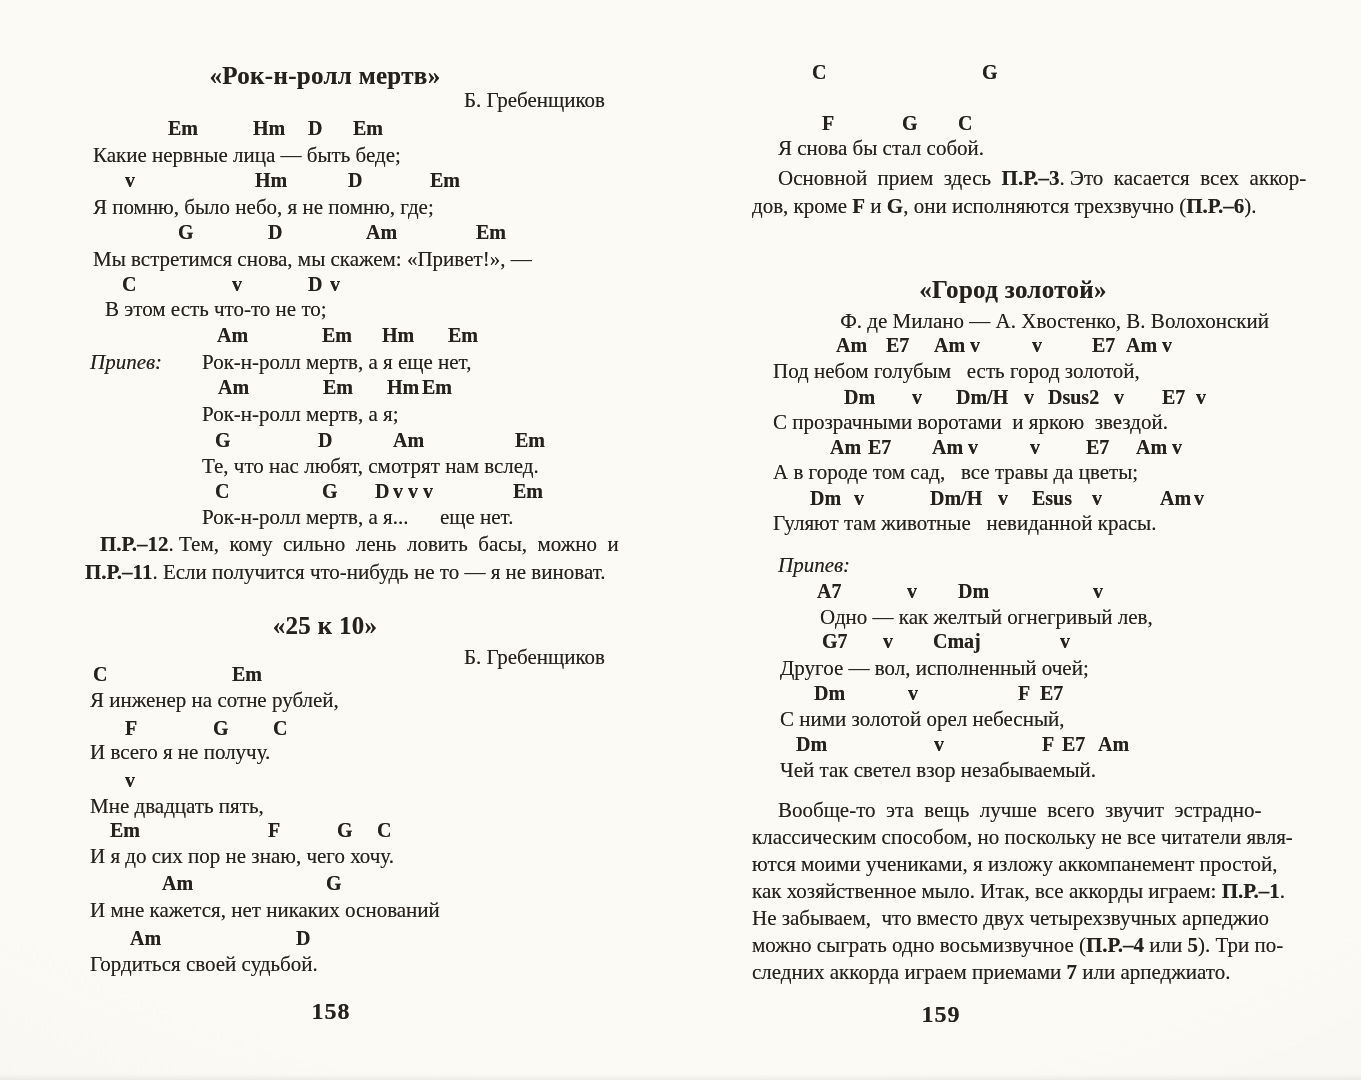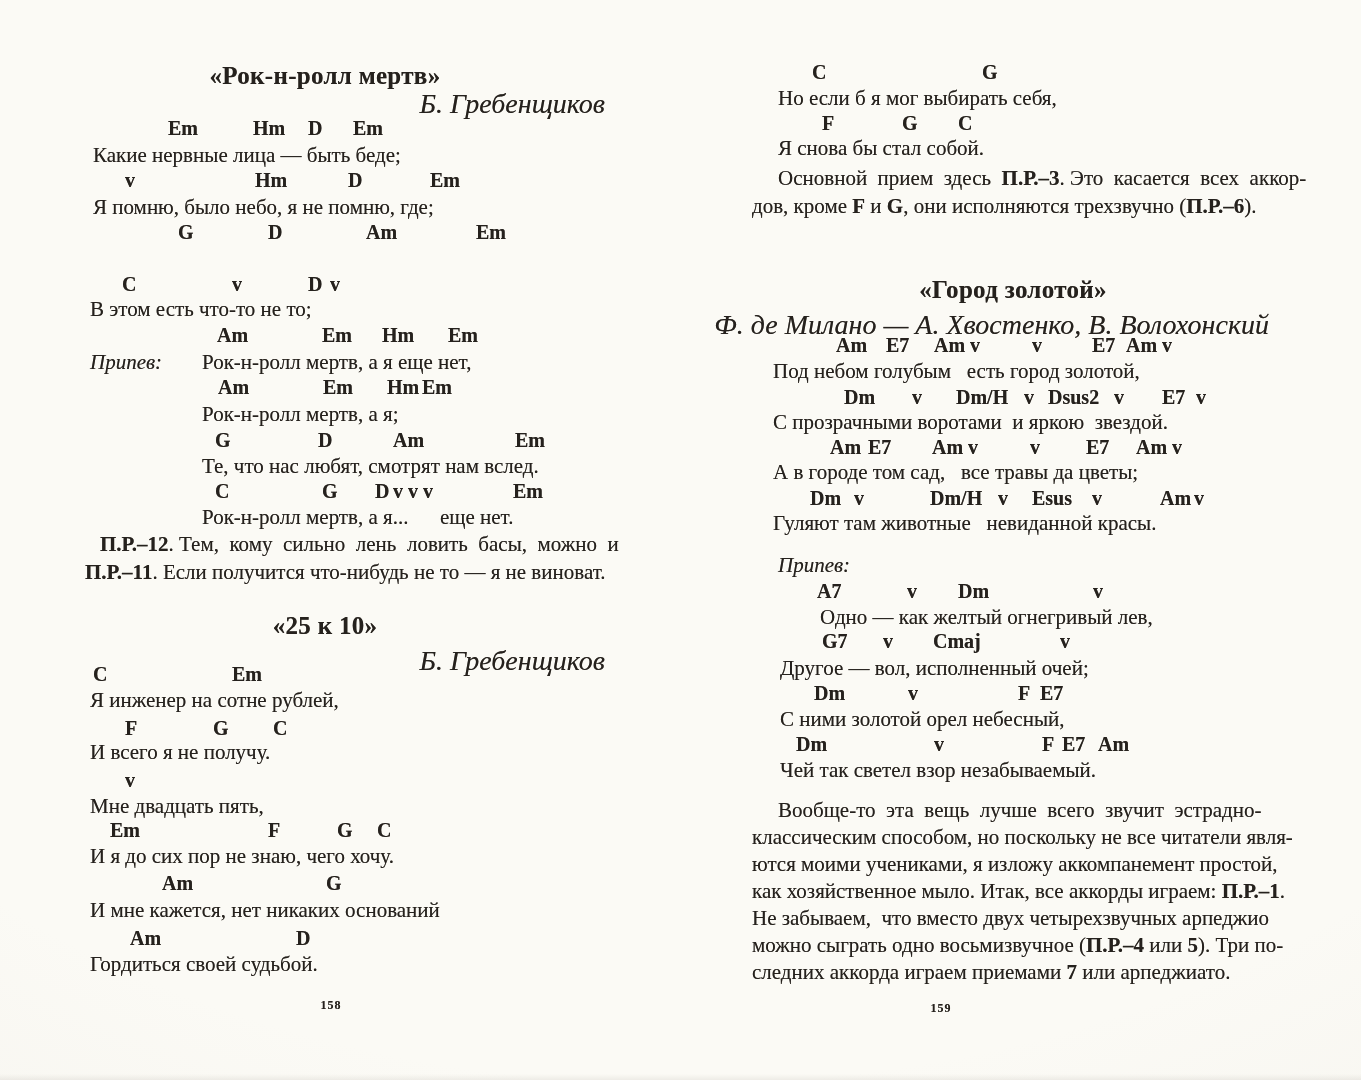--- a/index.html
+++ b/index.html
@@ -7,46 +7,47 @@
     width:1361px;height:1080px;position:relative;overflow:hidden;
     background:
       radial-gradient(ellipse 120% 100% at 50% 40%, rgba(255,255,255,0) 60%, rgba(210,205,195,.18) 100%),
       #fbfaf5;
     font-family:"Liberation Serif", serif;
     color:#25211d;
   }
   .page{position:absolute;inset:0;}
   .blk{position:absolute;white-space:pre;text-shadow:0 0 .6px rgba(45,38,30,.55);}
   .b-title{font-weight:bold;font-size:25px;transform:translateX(-50%);letter-spacing:.3px;}
-  .b-author{font-style:italic;font-size:28px;transform:translateX(-100%);}
+  .b-author{font-size:21px;transform:translateX(-100%);}
   .b-chords{left:0;width:1361px;height:24px;}
   .b-chords span{position:absolute;top:0;font-weight:bold;font-size:20px;white-space:pre;text-shadow:0 0 .6px rgba(45,38,30,.6);}
   .b-lyric{font-size:21px;}
   .b-label{font-style:italic;font-size:21px;}
   .b-para div{font-size:21px;white-space:pre;line-height:1;}
   .b-para div{position:absolute;left:0;}
-  .b-pagenum{font-weight:bold;font-size:12px;transform:translateX(-50%);letter-spacing:1px;}
+  .b-pagenum{font-weight:bold;font-size:24px;transform:translateX(-50%);letter-spacing:1px;}
   b{font-weight:bold;}
   .edge-shade{position:absolute;left:0;right:0;bottom:0;height:6px;
     background:linear-gradient(to bottom, rgba(0,0,0,0), rgba(120,112,100,.10));}
 </style>
 </head>
 <body>
 
 <div id="stage">
     <div class="page">
       <div class="blk b-title" style="top: 62px; left: 325px;">«Рок-н-ролл мертв»</div>
       <div class="blk b-author" style="top: 88px; left: 605px;">Б. Гребенщиков</div>
       <div class="blk b-chords" style="top: 117px;"><span style="left: 168px;">Em</span><span style="left: 253px;">Hm</span><span style="left: 308px;">D</span><span style="left: 353px;">Em</span></div>
       <div class="blk b-lyric" style="top: 143px; left: 93px;">Какие нервные лица — быть беде;</div>
       <div class="blk b-chords" style="top: 169px;"><span style="left: 125px;">v</span><span style="left: 255px;">Hm</span><span style="left: 348px;">D</span><span style="left: 430px;">Em</span></div>
       <div class="blk b-lyric" style="top: 195px; left: 93px;">Я помню, было небо, я не помню, где;</div>
       <div class="blk b-chords" style="top: 221px;"><span style="left: 178px;">G</span><span style="left: 268px;">D</span><span style="left: 366px;">Am</span><span style="left: 476px;">Em</span></div>
+      <div class="blk b-lyric" style="top: 247px; left: 93px;">Мы встретимся снова, мы скажем: «Привет!», —</div>
       <div class="blk b-chords" style="top: 273px;"><span style="left: 122px;">C</span><span style="left: 232px;">v</span><span style="left: 308px;">D</span><span style="left: 330px;">v</span></div>
-      <div class="blk b-lyric" style="top: 297px; left: 90px;">В этом есть что-то не то;</div>
+      <div class="blk b-lyric" style="top: 297px; left: 105px;">В этом есть что-то не то;</div>
       <div class="blk b-chords" style="top: 324px;"><span style="left: 217px;">Am</span><span style="left: 322px;">Em</span><span style="left: 382px;">Hm</span><span style="left: 448px;">Em</span></div>
       <div class="blk b-label" style="top: 350px; left: 90px;">Припев:</div>
       <div class="blk b-lyric" style="top: 350px; left: 202px;">Рок-н-ролл мертв, а я еще нет,</div>
       <div class="blk b-chords" style="top: 376px;"><span style="left: 218px;">Am</span><span style="left: 323px;">Em</span><span style="left: 387px;">Hm</span><span style="left: 422px;">Em</span></div>
       <div class="blk b-lyric" style="top: 402px; left: 202px;">Рок-н-ролл мертв, а я;</div>
       <div class="blk b-chords" style="top: 429px;"><span style="left: 215px;">G</span><span style="left: 318px;">D</span><span style="left: 393px;">Am</span><span style="left: 515px;">Em</span></div>
       <div class="blk b-lyric" style="top: 454px; left: 202px;">Те, что нас любят, смотрят нам вслед.</div>
       <div class="blk b-chords" style="top: 480px;"><span style="left: 215px;">C</span><span style="left: 322px;">G</span><span style="left: 375px;">D</span><span style="left: 393px;">v</span><span style="left: 408px;">v</span><span style="left: 423px;">v</span><span style="left: 513px;">Em</span></div>
       <div class="blk b-lyric" style="top: 505px; left: 202px;">Рок-н-ролл мертв, а я...      еще нет.</div>
       <div class="blk b-para" style="top: 534px; left: 85px;"><div style="top: 0px; left: 15px;"><b>П.Р.–12</b><span>. Тем,  кому  сильно  лень  ловить  басы,  можно  и</span></div><div style="top: 28px;"><b>П.Р.–11</b><span>. Если получится что-нибудь не то — я не виноват.</span></div></div>
@@ -61,21 +62,20 @@
       <div class="blk b-chords" style="top: 819px;"><span style="left: 110px;">Em</span><span style="left: 268px;">F</span><span style="left: 337px;">G</span><span style="left: 377px;">C</span></div>
       <div class="blk b-lyric" style="top: 844px; left: 90px;">И я до сих пор не знаю, чего хочу.</div>
       <div class="blk b-chords" style="top: 872px;"><span style="left: 162px;">Am</span><span style="left: 326px;">G</span></div>
       <div class="blk b-lyric" style="top: 898px; left: 90px; text-align: center;">И мне кажется, нет никаких оснований</div>
       <div class="blk b-chords" style="top: 927px;"><span style="left: 130px;">Am</span><span style="left: 296px;">D</span></div>
       <div class="blk b-lyric" style="top: 952px; left: 90px;">Гордиться своей судьбой.</div>
       <div class="blk b-pagenum" style="left: 331px; top: 998px;">158</div>
     </div>
     <div class="page">
       <div class="blk b-chords" style="top: 61px;"><span style="left: 812px;">C</span><span style="left: 982px;">G</span></div>
-      <div class="blk b-lyric" style="top: 86px; left: 778px;">Но если б я мог выбирать себя,</div>
       <div class="blk b-chords" style="top: 112px;"><span style="left: 822px;">F</span><span style="left: 902px;">G</span><span style="left: 958px;">C</span></div>
       <div class="blk b-lyric" style="top: 136px; left: 778px;">Я снова бы стал собой.</div>
       <div class="blk b-para" style="top: 168px; left: 752px;"><div style="top: 0px; left: 26px;"><span>Основной  прием  здесь  </span><b>П.Р.–3</b><span>. Это  касается  всех  аккор-</span></div><div style="top: 28px;"><span>дов, кроме </span><b>F</b><span> и </span><b>G</b><span>, они исполняются трехзвучно (</span><b>П.Р.–6</b><span>).</span></div></div>
       <div class="blk b-title" style="top: 276px; left: 1013px;">«Город золотой»</div>
       <div class="blk b-author" style="top: 309px; left: 1269px;">Ф. де Милано — А. Хвостенко, В. Волохонский</div>
       <div class="blk b-chords" style="top: 334px;"><span style="left: 836px;">Am</span><span style="left: 886px;">E7</span><span style="left: 934px;">Am</span><span style="left: 970px;">v</span><span style="left: 1032px;">v</span><span style="left: 1092px;">E7</span><span style="left: 1126px;">Am</span><span style="left: 1162px;">v</span></div>
       <div class="blk b-lyric" style="top: 359px; left: 773px;">Под небом голубым   есть город золотой,</div>
       <div class="blk b-chords" style="top: 386px;"><span style="left: 844px;">Dm</span><span style="left: 912px;">v</span><span style="left: 956px;">Dm/H</span><span style="left: 1024px;">v</span><span style="left: 1048px;">Dsus2</span><span style="left: 1114px;">v</span><span style="left: 1162px;">E7</span><span style="left: 1196px;">v</span></div>
       <div class="blk b-lyric" style="top: 410px; left: 773px;">С прозрачными воротами  и яркою  звездой.</div>
       <div class="blk b-chords" style="top: 436px;"><span style="left: 830px;">Am</span><span style="left: 868px;">E7</span><span style="left: 932px;">Am</span><span style="left: 968px;">v</span><span style="left: 1030px;">v</span><span style="left: 1086px;">E7</span><span style="left: 1136px;">Am</span><span style="left: 1172px;">v</span></div>

